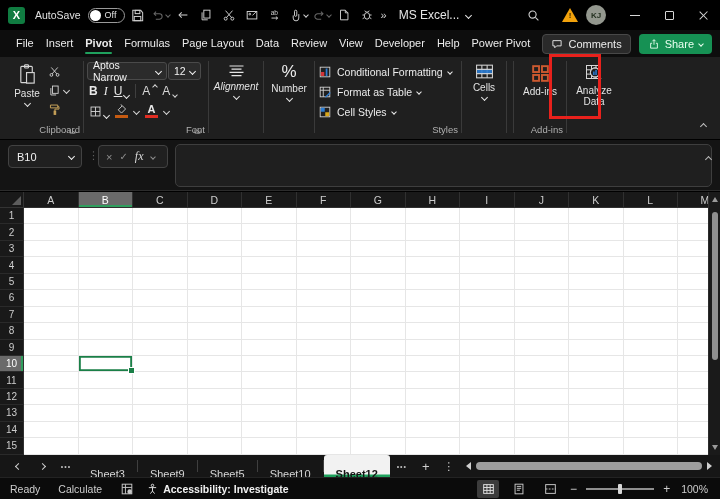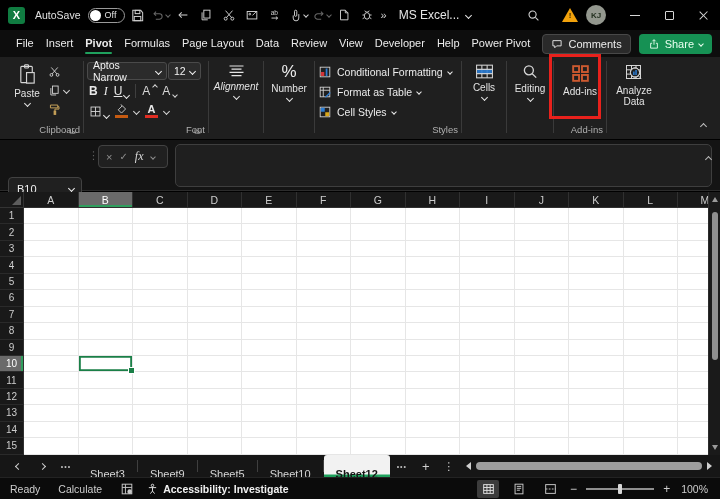--- a/index.html
+++ b/index.html
@@ -94,21 +94,21 @@
 
   .g-cells .rcontent { width:38px; }
   .g-editing .rcontent { width:40px; }
   .g-addins .rcontent { width:46px; }
   .g-analyze .rcontent { width:48px; }
   .analyze-btn { width:48px; font-size:10px; line-height:11px; }
   .addins-highlight { position:absolute; left:549px; top:-3px; width:52px; height:65px; border:3px solid #e8211c; z-index:6; pointer-events:none; }
 
   
   .formula-row { position:absolute; top:140px; left:0; right:0; height:51px; background:#141414; border-bottom:1px solid #2c2c2c; }
-  .name-box { position:absolute; left:8px; top:5px; width:74px; height:23px; background:#202020; border:1px solid #424242; border-radius:4px; display:flex; align-items:center; justify-content:space-between; padding:0 7px 0 8px; font-size:11px; color:#f0f0f0;margin-top:32px; }
+  .name-box { position:absolute; left:8px; top:5px; width:74px; height:23px; background:#202020; border:1px solid #424242; border-radius:4px; display:flex; align-items:center; justify-content:space-between; padding:0 7px 0 8px; font-size:11px; color:#f0f0f0; }
   .fx-dots { position:absolute; left:88px; top:9px; color:#5f5f5f; font-size:11px; }
   .fx-dots::before { content:"\22EE"; }
   .fx-box { position:absolute; left:98px; top:5px; width:70px; height:23px; background:#202020; border:1px solid #424242; border-radius:4px; display:flex; align-items:center; gap:7px; padding:0 7px; color:#8f8f8f; }
   .fx-x { font-size:11px; }
   .fx-x::before { content:"\00D7"; }
   .fx-check { font-size:10px; }
   .fx-check::before { content:"\2713"; }
   .fx-fx { font-family:"Liberation Serif",serif; font-style:italic; font-size:12px; color:#d8d8d8; }
   .fx-box .chv { width:4px; height:4px; }
   .formula-input { position:absolute; left:175px; top:4px; right:8px; height:43px; background:#1f1f1f; border:1px solid #3e3e3e; border-radius:5px; }
@@ -494,30 +494,20 @@
             </svg>
           <span>Cells</span>
           <span class="chv"></span>
         </div>
       </div>
       <div class="rlabel"></div>
     </div>
     <div class="rsep"></div>
 
     <div class="rgroup g-editing">
-      <div class="rcontent">
-        <div class="bigbtn" style="width:40px;">
-          <svg width="18" height="18" viewBox="0 0 16 16" fill="none" stroke="#d6d6d6" stroke-width="1.2">
-              <circle cx="7" cy="6.5" r="4"></circle>
-              <path d="M10 9.5l3.5 3.5"></path>
-            </svg>
-          <span>Editing</span>
-          <span class="chv"></span>
-        </div>
-      </div>
       <div class="rlabel"></div>
     </div>
     <div class="rsep"></div>
 
     <div class="rgroup g-addins">
       <div class="rcontent">
         <div class="bigbtn" style="width:46px;">
           <svg width="21" height="21" viewBox="0 0 20 20" fill="none" stroke="#cd5a30" stroke-width="1.8">
               <rect x="3" y="3" width="5.6" height="5.6"></rect>
               <rect x="11.4" y="3" width="5.6" height="5.6"></rect>

